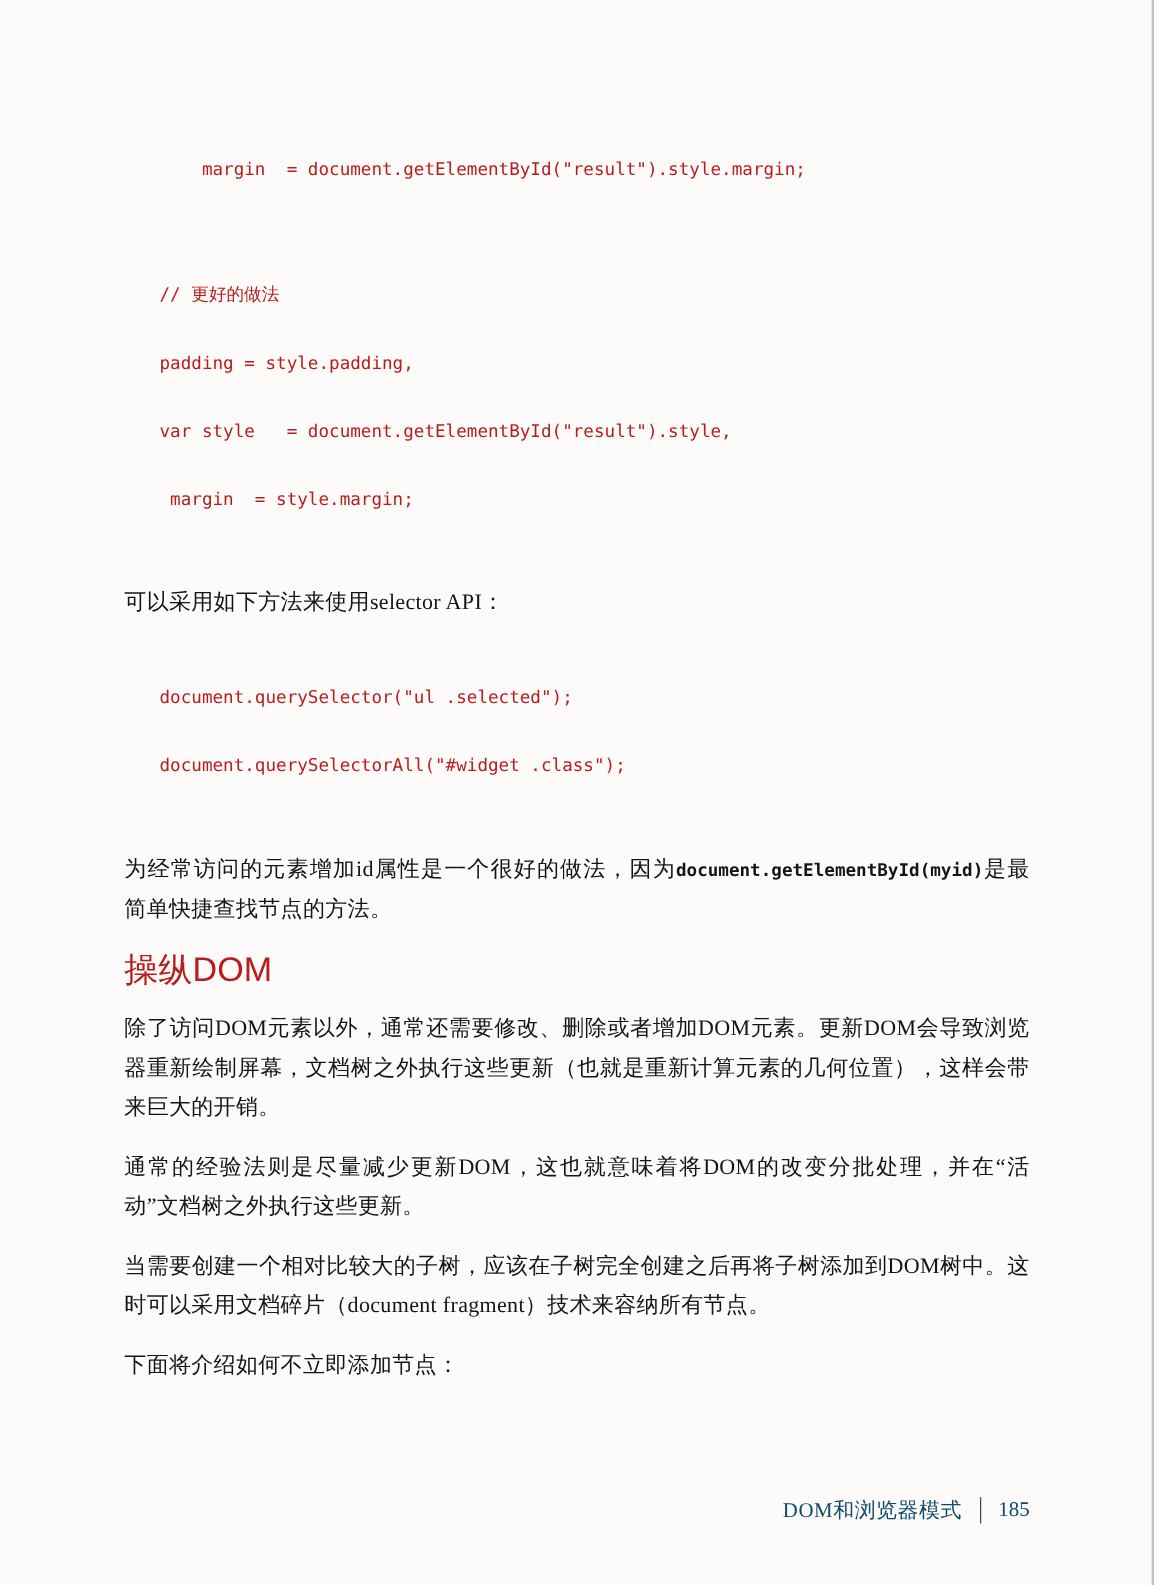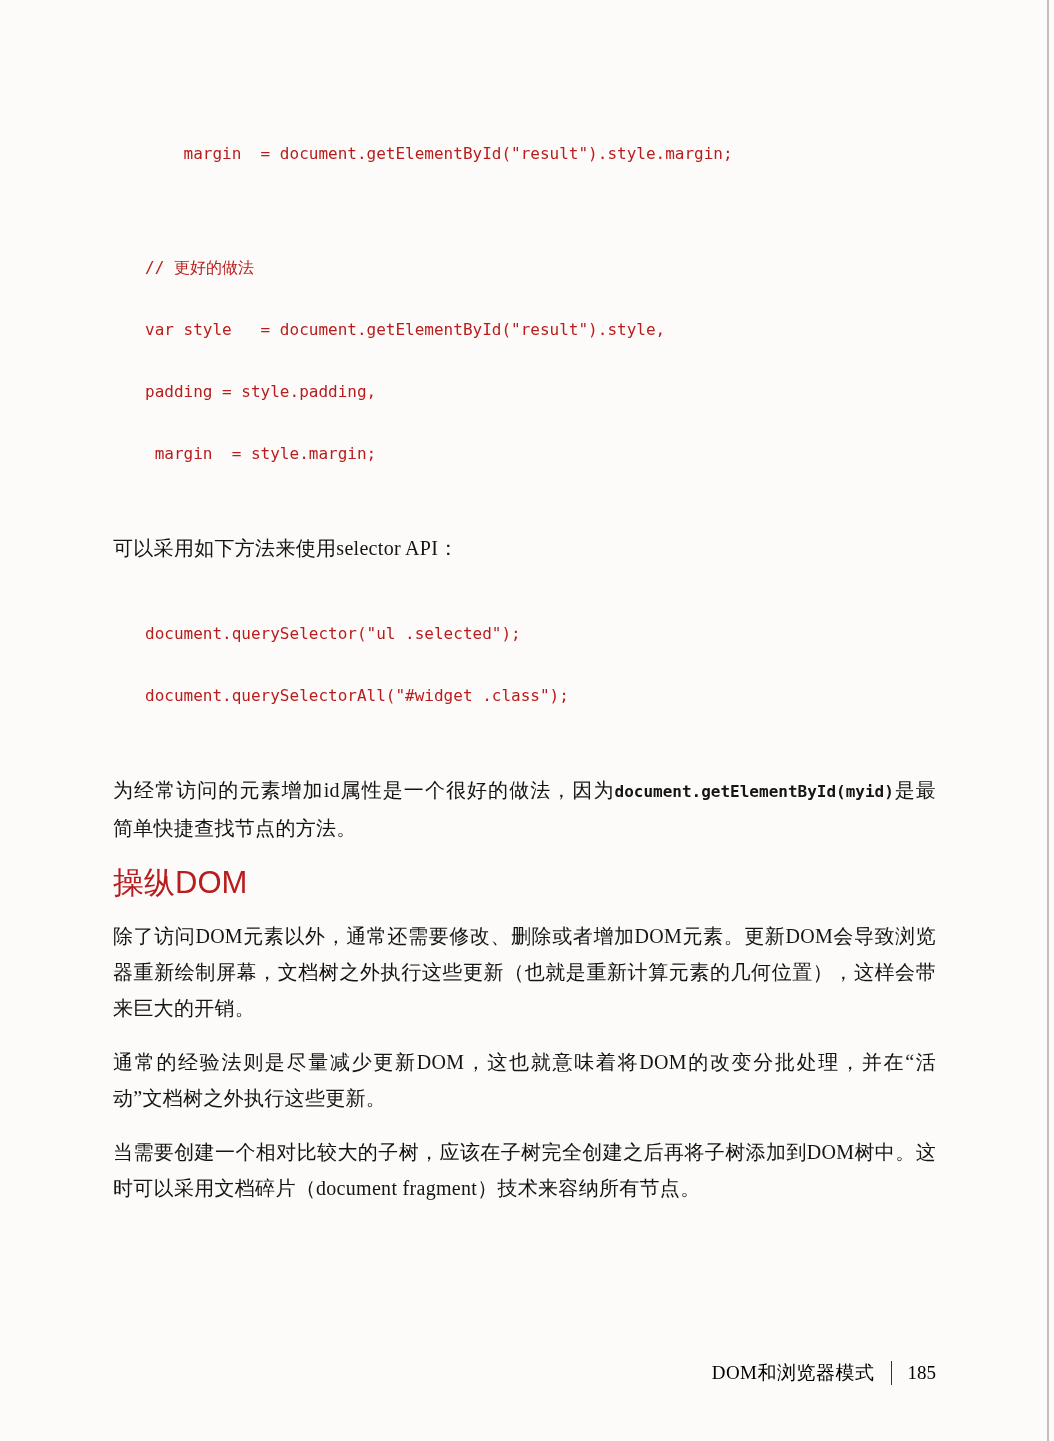--- a/index.html
+++ b/index.html
@@ -56,21 +56,21 @@
     margin: 12px 0 16px 0;
     color: #b91c1c;
   }
   .page-footer {
     position: absolute;
     right: 118px;
     top: 1360px;
     display: flex;
     align-items: center;
     font-size: 19px;
-    color: #000000;
+    color: #0c4a6e;
   }
   .footer-chapter {
     letter-spacing: 0.5px;
   }
   .footer-divider {
     display: inline-block;
     width: 1px;
     height: 24px;
     background: #333;
     margin: 0 16px;
@@ -82,22 +82,22 @@
 </head>
 <body>
 
 <div class="page">
   <div class="content">
 
     <div class="code-block">
       <div class="code-line">    margin  = document.getElementById("result").style.margin;</div>
       <div class="code-line"></div>
       <div class="code-line">// 更好的做法</div>
+      <div class="code-line">padding = style.padding,</div>
       <div class="code-line">var style   = document.getElementById("result").style,</div>
-      <div class="code-line">padding = style.padding,</div>
       <div class="code-line"> margin  = style.margin;</div>
     </div>
 
     <p class="body-text lead-in">可以采用如下方法来使用selector API：</p>
 
     <div class="code-block">
       <div class="code-line">document.querySelector("ul .selected");</div>
       <div class="code-line">document.querySelectorAll("#widget .class");</div>
     </div>
 
@@ -105,20 +105,21 @@
     <p class="body-text"><span>为经常访问的元素增加id属性是一个很好的做法，因为</span><span class="inline-code">document.getElementById(myid)</span><span>是最简单快捷查找节点的方法。</span></p>
 
     <h2 class="section-heading">操纵DOM</h2>
 
     <p class="body-text">除了访问DOM元素以外，通常还需要修改、删除或者增加DOM元素。更新DOM会导致浏览器重新绘制屏幕，文档树之外执行这些更新（也就是重新计算元素的几何位置），这样会带来巨大的开销。</p>
 
     <p class="body-text">通常的经验法则是尽量减少更新DOM，这也就意味着将DOM的改变分批处理，并在“活动”文档树之外执行这些更新。</p>
 
     <p class="body-text">当需要创建一个相对比较大的子树，应该在子树完全创建之后再将子树添加到DOM树中。这时可以采用文档碎片（document fragment）技术来容纳所有节点。</p>
 
+    <p class="body-text">下面将介绍如何不立即添加节点：</p>
 
     <div class="code-block">
       
       
       
       
       
       
       
       

